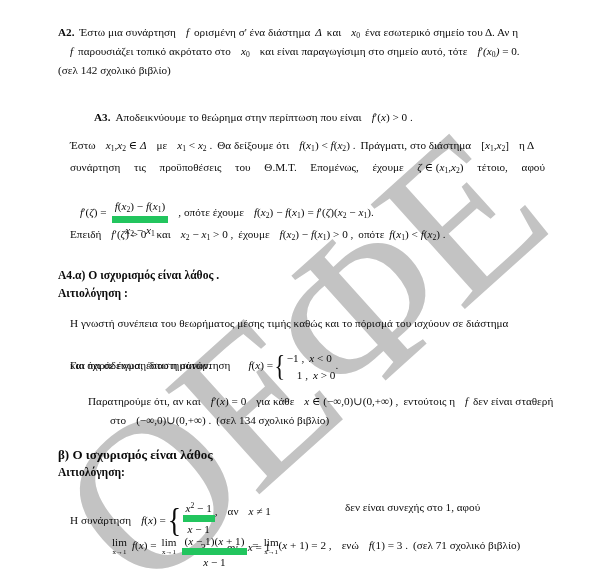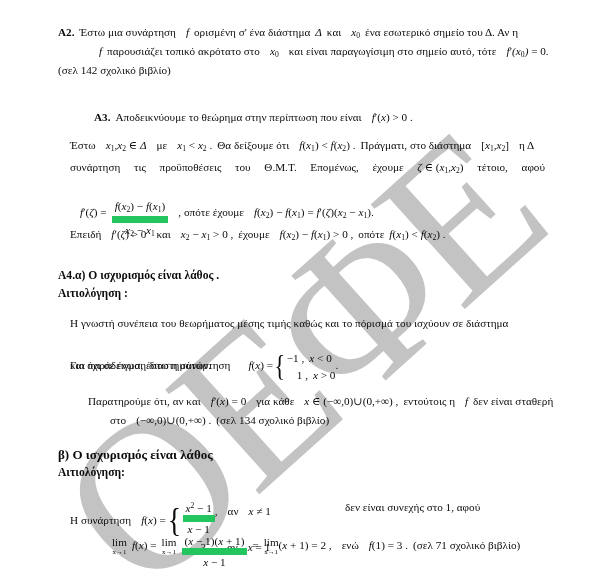--- a/index.html
+++ b/index.html
@@ -145,21 +145,21 @@
   <div id="watermark">
     <div class="wm-text" style="color: rgb(195, 195, 195); transform: translate(-50%, -50%) rotate(-42deg);">ΟΕΦΕ</div>
   </div>
 
   <div id="content">
 
     <div class="line" style="left:58px; top:26px;">
       <span class="bold">A2.</span><span class="sp"></span><span>Έστω μια συνάρτηση</span><span class="sp2"></span><span class="m">f</span><span class="sp"></span><span>ορισμένη σ' ένα διάστημα</span><span class="sp"></span><span class="m">Δ</span><span class="sp"></span><span>και</span><span class="sp2"></span><span class="m">x<span class="sub">0</span></span><span class="sp"></span><span>ένα  εσωτερικό σημείο του Δ. Αν η</span>
     </div>
 
-    <div class="line" style="left:70px; top:45px;margin-left:29px;">
+    <div class="line" style="left:70px; top:45px;">
       <span class="m">f</span><span class="sp"></span><span>παρουσιάζει τοπικό ακρότατο στο</span><span class="sp2"></span><span class="m">x<span class="sub">0</span></span><span class="sp2"></span><span>και είναι παραγωγίσιμη στο σημείο αυτό, τότε</span><span class="sp2"></span><span class="m"><span class="m">f</span><span class="mu">′</span>(<span class="m">x</span><span class="sub">0</span>) <span class="mu">= 0.</span></span>
     </div>
 
     <div class="line" style="left:58px; top:64px;">(σελ 142 σχολικό βιβλίο)</div>
 
     <div class="line" style="left:50px; top:111px;margin-left:44px;">
       <span class="bold">A3.</span><span class="sp"></span><span>Αποδεικνύουμε το θεώρημα στην περίπτωση που είναι</span><span class="sp2"></span><span><span class="m">f</span><span class="mu">′</span>(<span class="m">x</span>) <span class="mu">&gt; 0 .</span></span>
     </div>
 
     <div class="line" style="left:70px; top:139px;">

